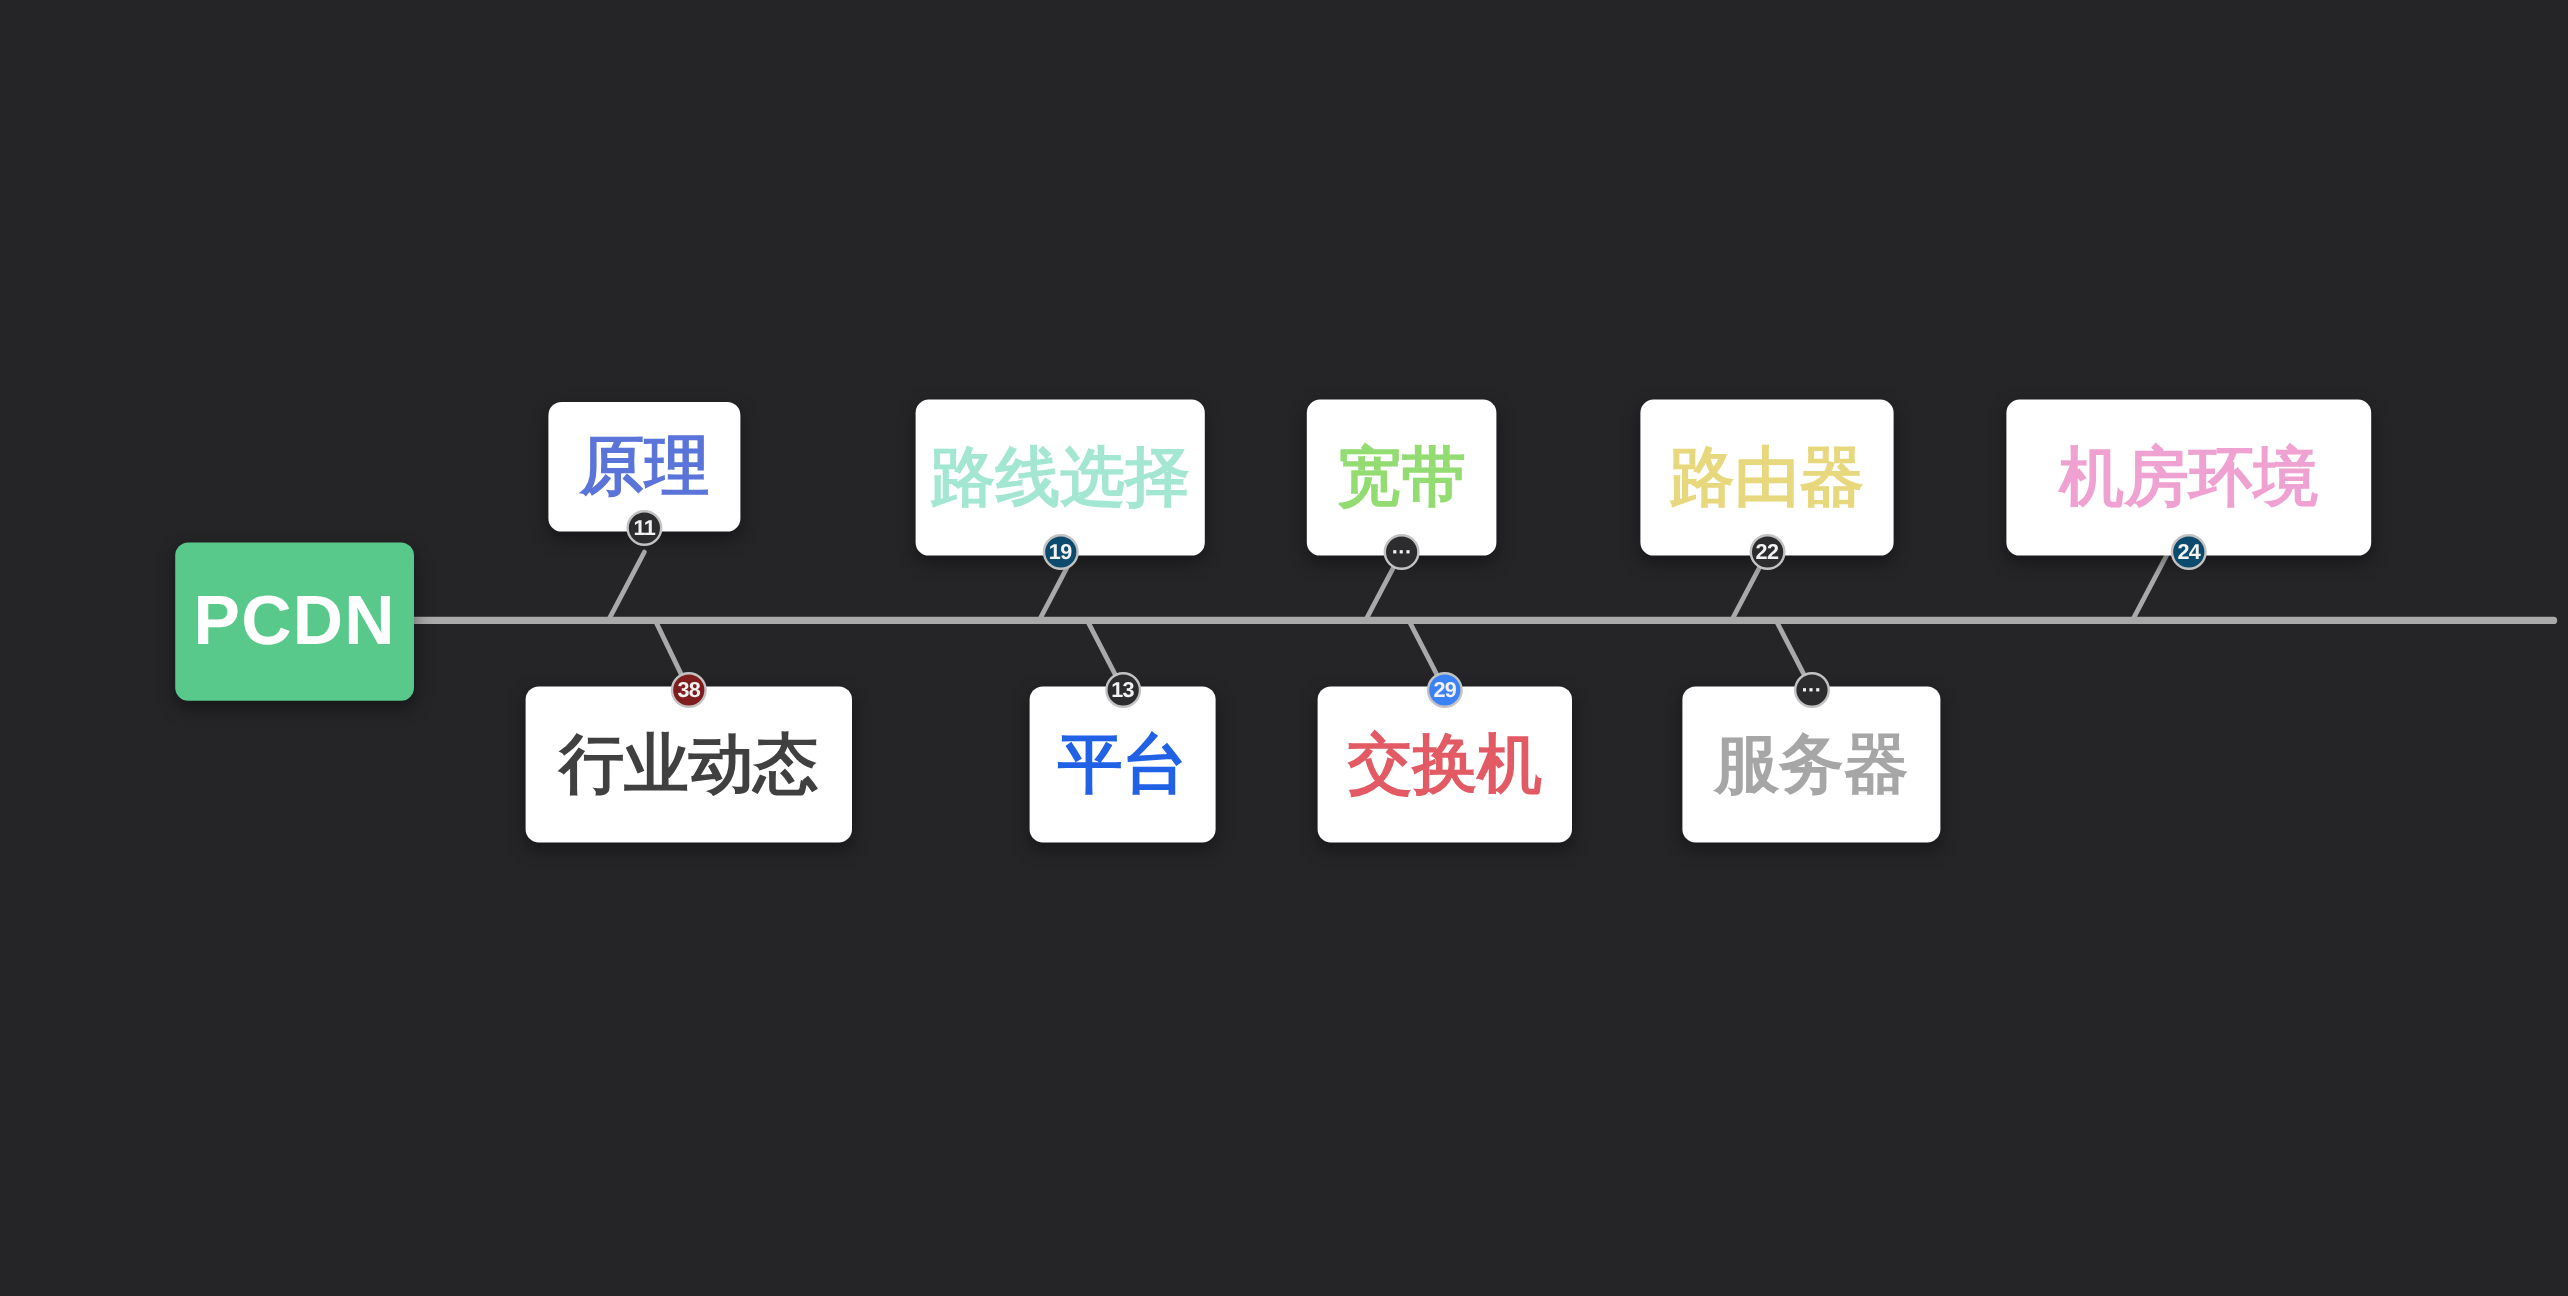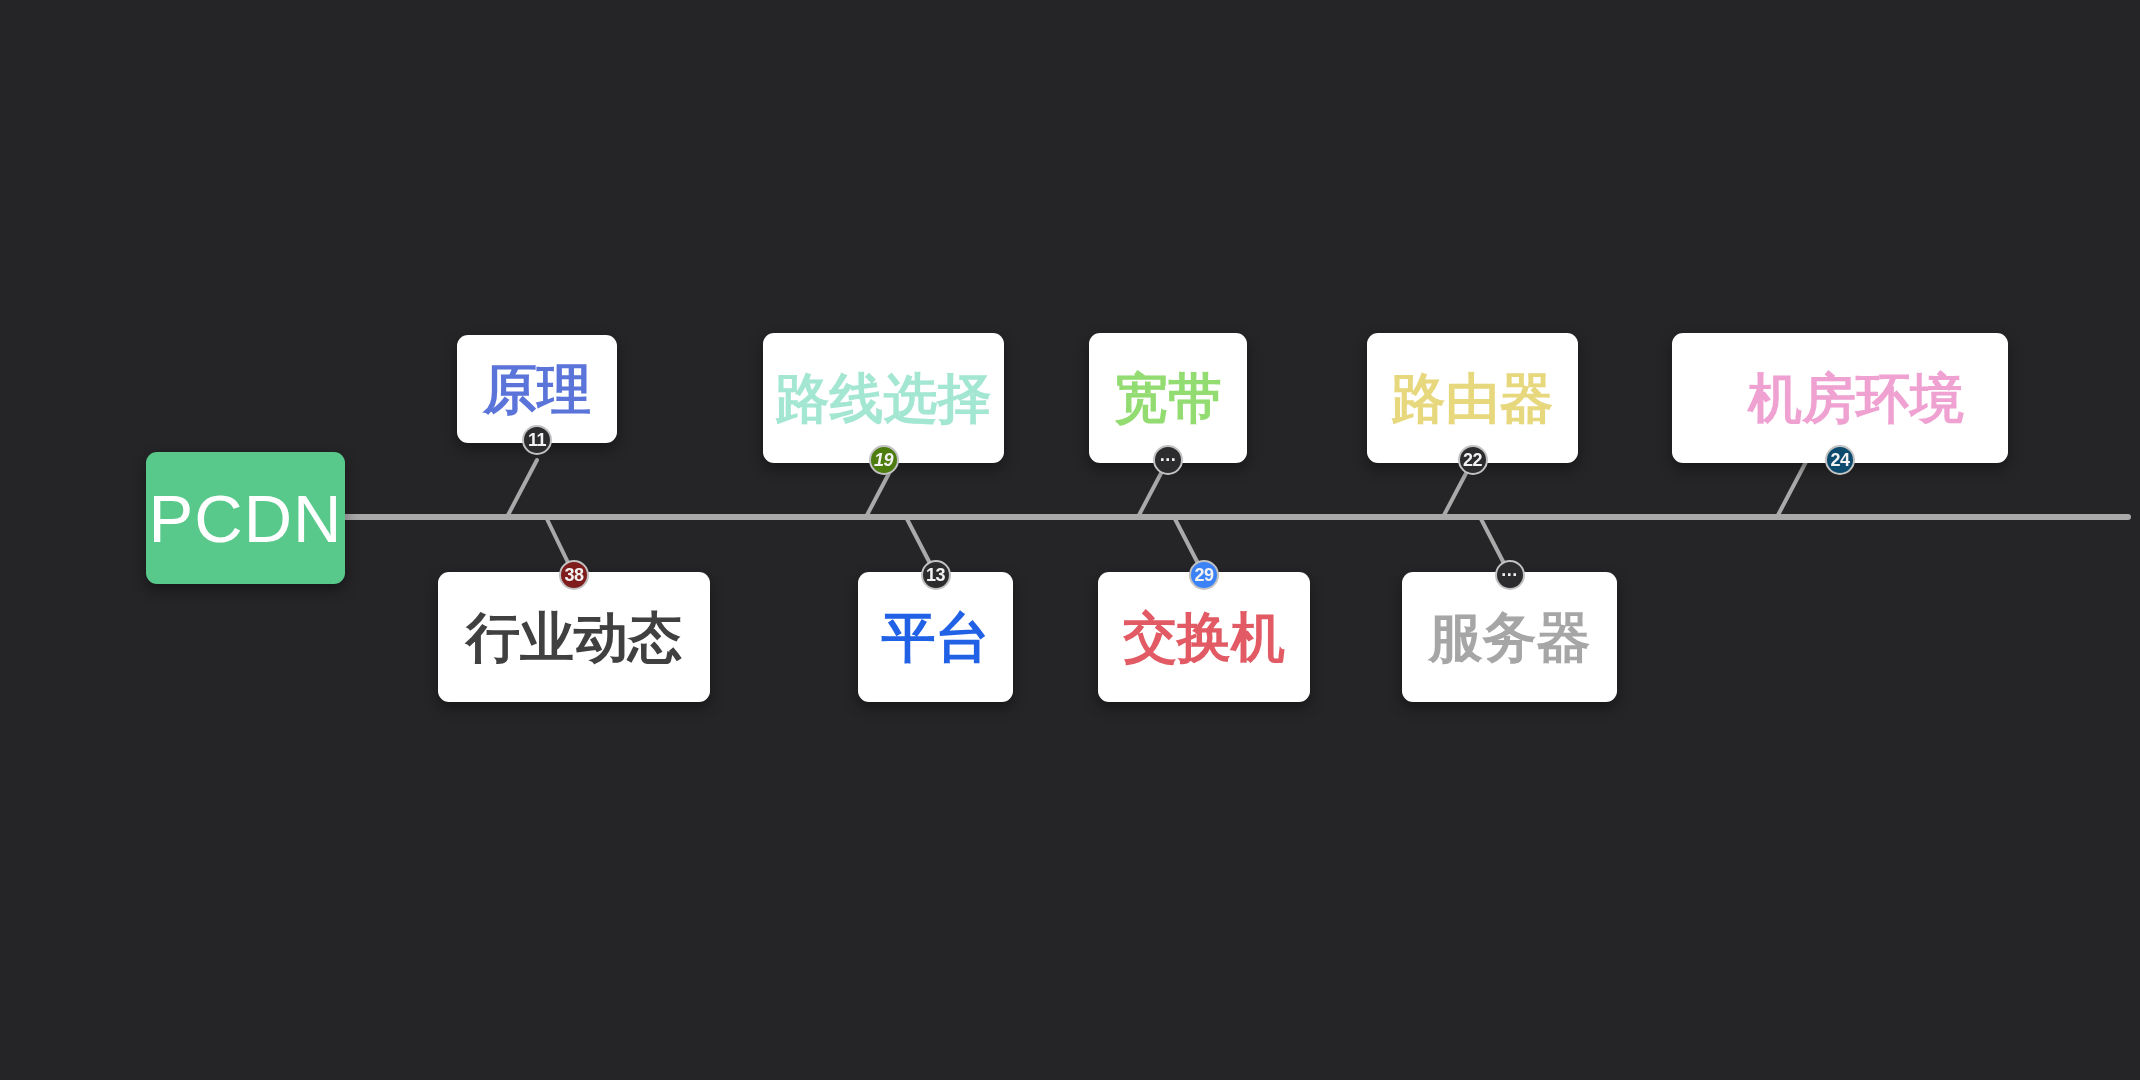--- a/index.html
+++ b/index.html
@@ -11,21 +11,21 @@
     position:relative;width:2140px;height:1080px;background:#252528;
   }
   .links{position:absolute;left:0;top:0;z-index:0;}
   .node{
     position:absolute;z-index:1;display:flex;align-items:center;justify-content:center;
     border-radius:11px;box-shadow:0 6px 14px rgba(0,0,0,0.38);
   }
   .branch{background:#ffffff;}
   .root{background:#58c98b;}
   .root-label{
-    color:#ffffff;font-size:67px;font-weight:400;letter-spacing:1px;line-height:1;
+    color:#ffffff;font-size:58px;font-weight:700;letter-spacing:1px;line-height:1;
   }
   .branch-label{
     font-size:54px;font-weight:700;line-height:1;white-space:nowrap;
   }
   .badge{
     position:absolute;left:50%;width:30px;height:30px;margin-left:-15px;z-index:2;
     border-radius:50%;box-sizing:border-box;border:2.5px solid #c2c2c2;
     display:flex;align-items:center;justify-content:center;
     font-size:18px;font-weight:700;line-height:1;letter-spacing:-0.5px;
   }
@@ -59,21 +59,21 @@
     <div class="badge badge-south" style="background-color: rgb(44, 44, 46); border-color: rgb(194, 194, 194); color: rgb(242, 242, 242);">11</div>
   </div>
 
   <div class="node branch" style="left:438px;top:572px;width:272px;height:130px;">
     <span class="branch-label" style="color: rgb(64, 64, 64);">行业动态</span>
     <div class="badge badge-north" style="background-color: #7f1d1d; border-color: rgb(194, 194, 194); color: rgb(242, 242, 242);">38</div>
   </div>
 
   <div class="node branch" style="left:763px;top:333px;width:241px;height:130px;">
     <span class="branch-label" style="color: rgb(163, 230, 210);">路线选择</span>
-    <div class="badge badge-south" style="background-color: #4d7c0f; border-color: rgb(194, 194, 194); color: rgb(242, 242, 242); font-style: italic;">19</div>
+    <div class="badge badge-south" style="background-color: #0c4a6e; border-color: rgb(194, 194, 194); color: rgb(242, 242, 242);">19</div>
   </div>
 
   <div class="node branch" style="left:858px;top:572px;width:155px;height:130px;">
     <span class="branch-label" style="color: rgb(33, 97, 230);">平台</span>
     <div class="badge badge-north" style="background-color: rgb(44, 44, 46); border-color: rgb(194, 194, 194); color: rgb(242, 242, 242);">13</div>
   </div>
 
   <div class="node branch" style="left:1089px;top:333px;width:158px;height:130px;">
     <span class="branch-label" style="color: rgb(146, 220, 114);">宽带</span>
     <div class="badge badge-south" style="background-color: rgb(44, 44, 46); border-color: rgb(194, 194, 194); color: rgb(242, 242, 242);">···</div>
@@ -87,18 +87,18 @@
   <div class="node branch" style="left:1367px;top:333px;width:211px;height:130px;">
     <span class="branch-label" style="color: rgb(231, 215, 125);">路由器</span>
     <div class="badge badge-south" style="background-color: rgb(44, 44, 46); border-color: rgb(194, 194, 194); color: rgb(242, 242, 242);">22</div>
   </div>
 
   <div class="node branch" style="left:1402px;top:572px;width:215px;height:130px;">
     <span class="branch-label" style="color: rgb(166, 166, 166);">服务器</span>
     <div class="badge badge-north" style="background-color: rgb(44, 44, 46); border-color: rgb(194, 194, 194); color: rgb(242, 242, 242);">···</div>
   </div>
 
-  <div class="node branch" style="left:1672px;top:333px;width:304px;height:130px;padding-left:32px;">
+  <div class="node branch" style="left:1672px;top:333px;width:304px;height:130px;">
     <span class="branch-label" style="color: rgb(239, 162, 210);">机房环境</span>
     <div class="badge badge-south" style="background-color: #0c4a6e; border-color: rgb(194, 194, 194); color: rgb(242, 242, 242);">24</div>
   </div>
 
 </div>
 
 </body></html>

